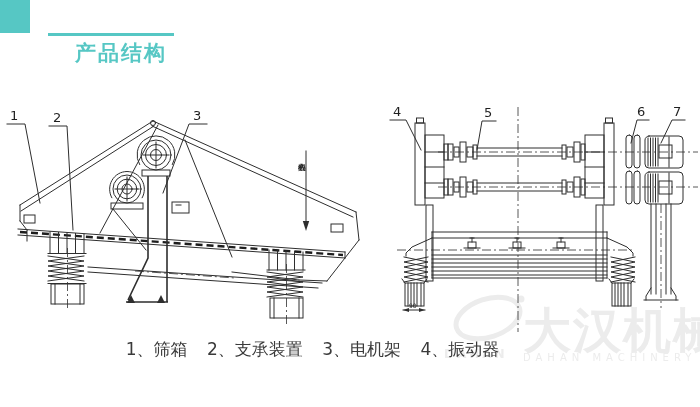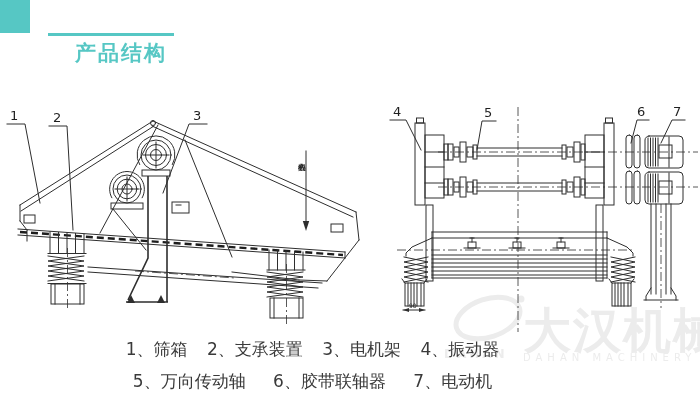--- a/index.html
+++ b/index.html
@@ -251,20 +251,15 @@
     </g>
   </svg>
 
   <div class="legend">
     <div class="row1">
       <span>1、筛箱</span>
       <span>2、支承装置</span>
       <span>3、电机架</span>
       <span>4、振动器</span>
     </div>
-    <div class="row2">
-      <span>5、万向传动轴</span>
-      <span>6、胶带联轴器</span>
-      <span>7、电动机</span>
-    </div>
   </div>
 
 </div>
 
 </body></html>

